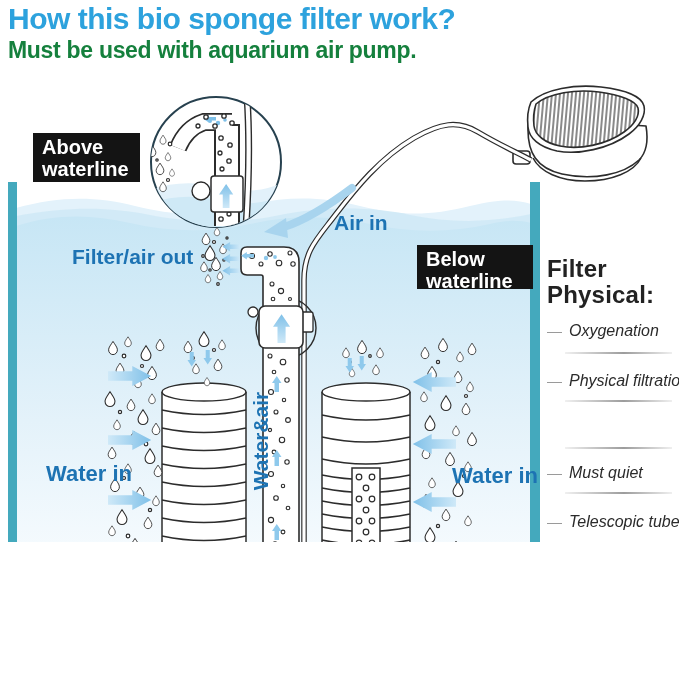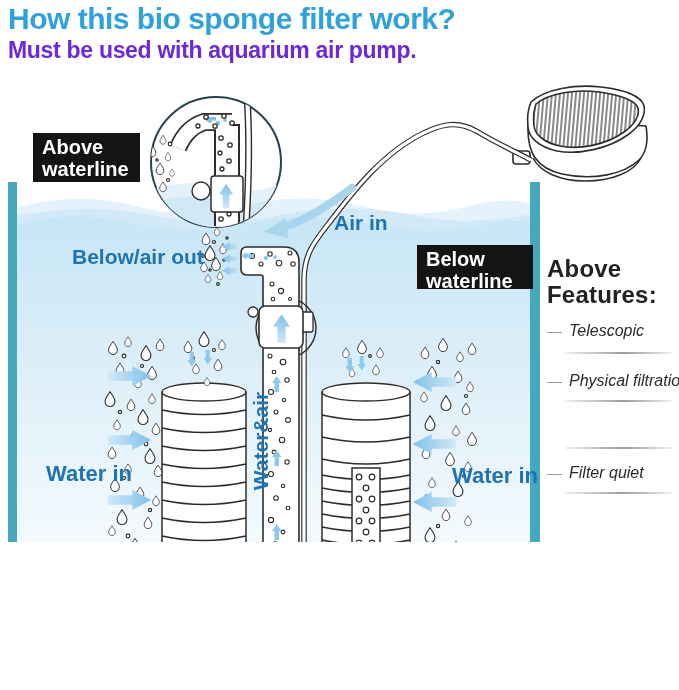--- a/index.html
+++ b/index.html
@@ -1,21 +1,21 @@
 <!DOCTYPE html>
 <html><head>
 <meta charset="utf-8">
 <style>
   html,body{margin:0;padding:0;background:#fff;}
   .page{position:relative;width:679px;height:542px;background:#fff;overflow:hidden;
         font-family:"Liberation Sans","DejaVu Sans",sans-serif;}
   .title{position:absolute;left:8px;top:2px;font-size:30px;font-weight:700;
          color:#2da2dd;letter-spacing:-0.5px;white-space:nowrap;}
   .subtitle{position:absolute;left:8px;top:37px;font-size:23px;font-weight:700;
-            color:#6d28d9;letter-spacing:-0.3px;white-space:nowrap;}
+            color:#15803d;letter-spacing:-0.3px;white-space:nowrap;}
   .blackbox{position:absolute;background:#141414;color:#fff;font-weight:700;
             font-size:20px;line-height:1.12;padding:3px 0 0 9px;box-sizing:border-box;}
   .bb-above{left:33px;top:133px;width:107px;height:49px;}
   .bb-below{left:417px;top:245px;width:116px;height:44px;}
   .bluelabel{position:absolute;color:#1d73b3;font-weight:700;}
   .lb-waterairout{left:72px;top:245px;font-size:21px;white-space:nowrap;}
   .lb-airin{left:334px;top:211px;font-size:21px;}
   .lb-waterin{width:86px;text-align:left;font-size:22px;line-height:1.15;}
   .lb-waterin-l{left:46px;top:461px;}
   .lb-waterin-r{left:452px;top:463px;}
@@ -479,30 +479,31 @@
       <rect x="8" y="672" width="532" height="15" fill="#44a9bd"></rect>
     </g>
   </svg>
 
   <div class="title">How this bio sponge filter work?</div>
   <div class="subtitle">Must be used with aquarium air pump.</div>
 
   <div class="blackbox bb-above">Above waterline</div>
   <div class="blackbox bb-below">Below waterline</div>
 
-  <div class="bluelabel lb-waterairout">Below/air out</div>
+  <div class="bluelabel lb-waterairout">Filter/air out</div>
   <div class="bluelabel lb-airin">Air in</div>
   <div class="bluelabel lb-waterin lb-waterin-l">Water in</div>
   <div class="bluelabel lb-waterin lb-waterin-r">Water in</div>
   <div class="bluelabel lb-waterair">Water&amp;air</div>
 
   <div class="features">
-    <div class="f-head">Above Features:</div>
-    <div class="feat f1"><span class="dash">—</span><span>Telescopic</span></div>
+    <div class="f-head">Filter Physical:</div>
+    <div class="feat f1"><span class="dash">—</span><span>Oxygenation</span></div>
     <div class="fline l1"></div>
     <div class="feat f2"><span class="dash">—</span><span>Physical filtration</span></div>
     <div class="fline l2"></div>
     <div class="fline l3"></div>
-    <div class="feat f4"><span class="dash">—</span><span>Filter quiet</span></div>
+    <div class="feat f4"><span class="dash">—</span><span>Must quiet</span></div>
     <div class="fline l4"></div>
+    <div class="feat f5"><span class="dash">—</span><span>Telescopic tube</span></div>
   </div>
 
 </div>
 
 </body></html>

